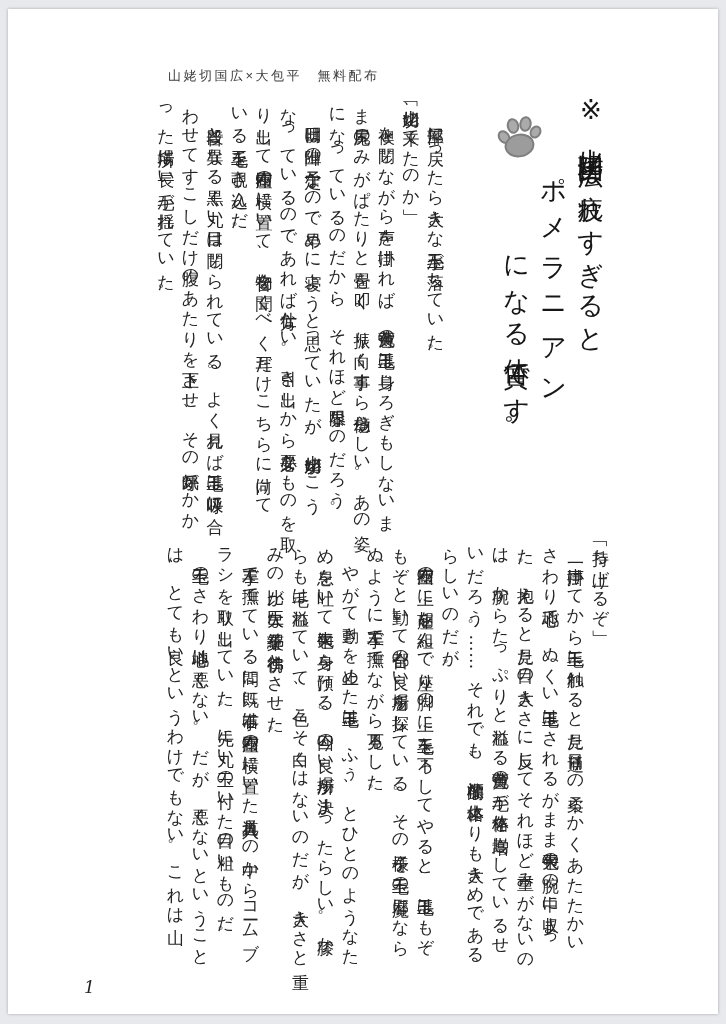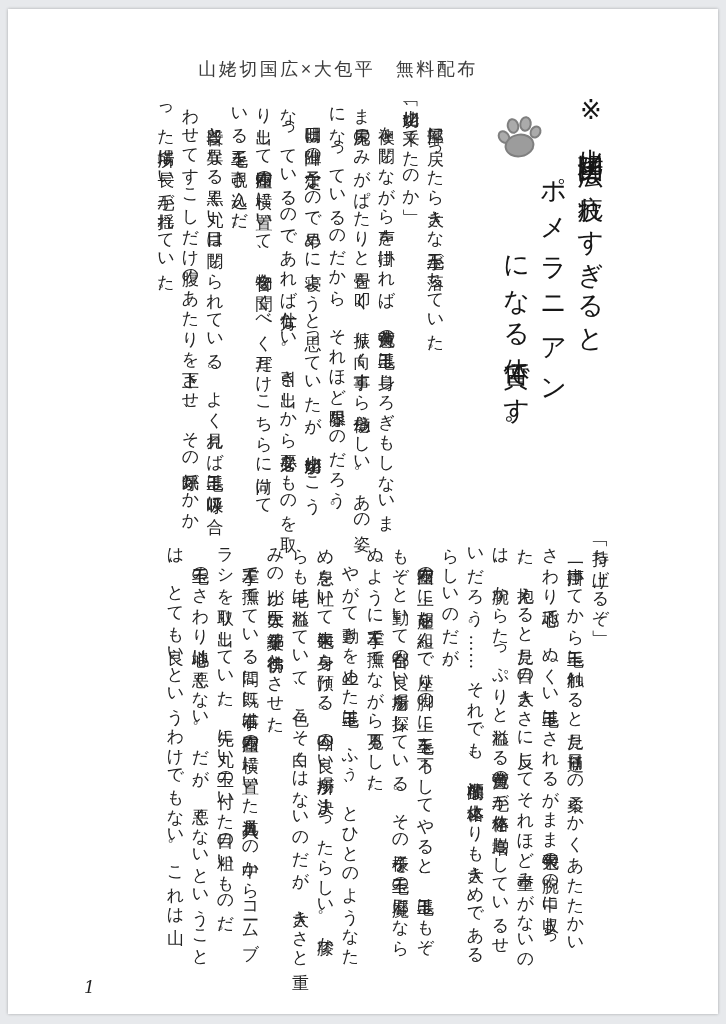--- a/index.html
+++ b/index.html
@@ -11,24 +11,24 @@
   }
   .canvas { position: relative; width: 726px; height: 1024px; }
   .page {
     position: absolute; left: 8px; top: 9px;
     width: 710px; height: 1005px;
     background: #ffffff;
     box-shadow: 0 0 3px rgba(0,0,0,0.28);
   }
   
   .header {
-    position: absolute; left: 160px; top: 48px; width: 340px;
-    text-align: center;
+    position: absolute; left: 160px; top: 58px; width: 340px;
+    text-align: left;
     font-family: "Liberation Sans", "DejaVu Sans", sans-serif;
-    font-size: 18px; letter-spacing: 2.5px; color: #3c3c3c;
+    font-size: 13px; letter-spacing: 2.5px; color: #3c3c3c;
   }
   
   .vtext {
     position: absolute;
     writing-mode: vertical-rl;
     -webkit-writing-mode: vertical-rl;
   }
   
   .title-col {
     font-family: "Liberation Sans", "DejaVu Sans", sans-serif;

